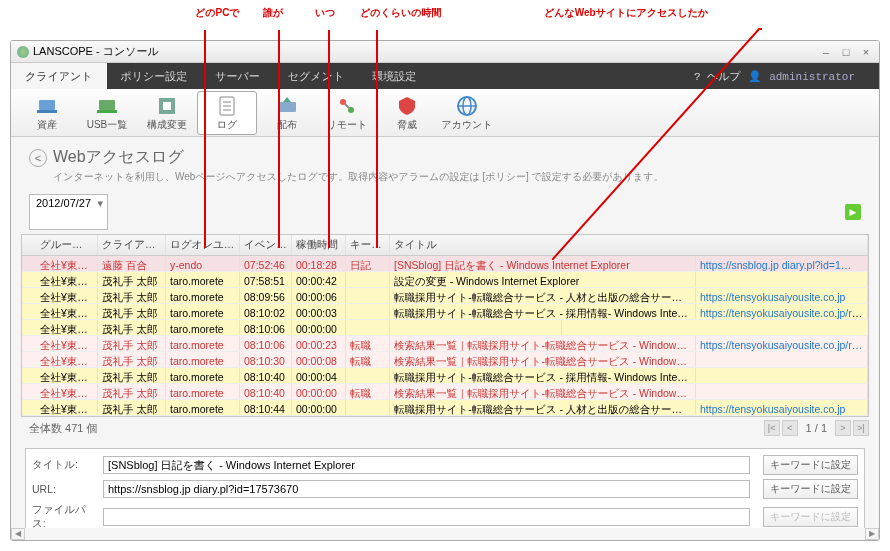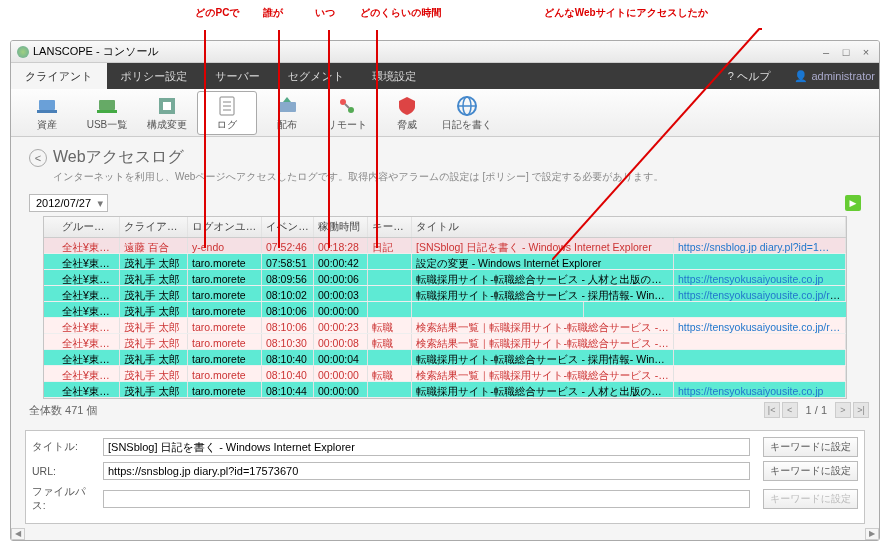--- a/index.html
+++ b/index.html
@@ -8,35 +8,35 @@
 .callout { position: absolute; font-size: 10px; font-weight: bold; color: #d00; }
 .callout-line { position: absolute; width: 2px; background: #d00; z-index: 99; }
 .app-window { position: absolute; top: 40px; left: 10px; right: 10px; bottom: 10px; background: #f5f5f5; border: 1px solid #aaa; border-radius: 3px; overflow: hidden; }
 .titlebar { height: 22px; background: linear-gradient(#f9f9f9,#e8e8e8); display: flex; align-items: center; padding: 0 6px; border-bottom: 1px solid #ccc; font-size: 11px; }
 .titlebar .logo { width: 12px; height: 12px; background: radial-gradient(circle,#a0d080,#6a9); border-radius: 50%; margin-right: 4px; }
 .titlebar .wcontrols { margin-left: auto; display: flex; gap: 6px; }
 .titlebar .wbtn { width: 14px; height: 14px; color: #666; text-align: center; line-height: 14px; cursor: pointer; }
 .menubar { height: 26px; background: #3a3a3a; display: flex; align-items: stretch; color: #ddd; font-size: 11px; }
 .menubar .tab { padding: 0 14px; display: flex; align-items: center; cursor: pointer; }
 .menubar .tab.active { background: #f5f5f5; color: #333; }
-.menubar .right { margin-left: auto; display: flex; align-items: center; gap: 24px; padding-right: 4px; }
+.menubar .right { margin-left: auto; display: flex; align-items: center; gap: 8px; padding-right: 24px; font-family: Liberation Mono, monospace; }
 .right-user { color: #aac; }
 .toolbar { height: 48px; background: linear-gradient(#fdfdfd,#eee); display: flex; align-items: center; padding: 0 6px; border-bottom: 1px solid #ccc; }
 .tool { display: flex; flex-direction: column; align-items: center; width: 60px; cursor: pointer; font-size: 10px; color: #555; }
 .tool.active { border: 1px solid #aaa; background: #fff; border-radius: 3px; padding: 2px 0; }
 .tool .ico { width: 24px; height: 24px; margin-bottom: 0; }
 .page-header { padding: 10px 18px 6px; }
 .page-header .title-row { display: flex; align-items: center; gap: 6px; font-size: 16px; color: #666; }
 .page-header .back { width: 18px; height: 18px; border: 1px solid #aaa; border-radius: 50%; text-align: center; line-height: 16px; color: #777; font-size: 11px; }
 .page-header .desc { font-size: 10px; color: #888; margin-top: 2px; margin-left: 24px; }
 .filterbar { padding: 4px 18px; display: flex; align-items: center; }
-.date-sel { border: 1px solid #bbb; background: #fff; padding: 2px 16px 2px 6px; font-size: 11px; position: relative; }
+.date-sel { border: 1px solid #bbb; background: #fff; padding: 2px 16px 20px 6px; font-size: 11px; position: relative; }
 .date-sel::after { content: "▾"; position: absolute; right: 4px; color: #777; }
 .play-btn { margin-left: auto; width: 16px; height: 16px; background: #6c3; border-radius: 2px; color: #fff; text-align: center; line-height: 16px; font-size: 9px; }
-.table-wrap { margin: 0 32px; border: 1px solid #c5c5c5; background: #5eead4; }
+.table-wrap { margin: 0 10px; border: 1px solid #c5c5c5; background: #fef9c3; }
 .thead { display: flex; background: linear-gradient(#f7f7f7,#e9e9e9); border-bottom: 1px solid #ccc; }
 .th, .td { padding: 3px 4px; border-right: 1px solid #e2e2e2; overflow: hidden; white-space: nowrap; text-overflow: ellipsis; font-size: 10.5px; }
 .th { color: #444; }
 .th.first { padding-left: 18px; }
 .col-group { width: 76px; } .col-client { width: 68px; } .col-user { width: 74px; } .col-time { width: 52px; } .col-dur { width: 54px; } .col-kw { width: 44px; } .col-title { flex: 1; min-width: 0; } .col-url { width: 172px; }
 .tbody .row { display: flex; border-bottom: 1px solid #eee; height: 16px; }
 .tbody .row.hl { background: #fff0f0; }
 .tbody .row.hl .td { color: #c33; }
 .tbody .row.hl .td.col-url { color: #27c; }
 .tbody .row.sel { background: #f5e0e4; }
@@ -149,21 +149,21 @@
           <path d="M12 3 L20 7 L20 13 C20 18 12 21 12 21 C12 21 4 18 4 13 L4 7 Z" fill="#d44"></path>
         </svg>
         <span>脅威</span>
       </div>
       <div class="tool">
         <svg class="ico" viewBox="0 0 24 24">
           <circle cx="12" cy="12" r="9" fill="none" stroke="#48c" stroke-width="2"></circle>
           <ellipse cx="12" cy="12" rx="4" ry="9" fill="none" stroke="#48c" stroke-width="1.5"></ellipse>
           <line x1="3" y1="12" x2="21" y2="12" stroke="#48c" stroke-width="1.5"></line>
         </svg>
-        <span>日記を書く</span>
+        <span>アカウント</span>
       </div>
     </div>
 
   <div class="page-header">
     <div class="title-row">
       <span class="back">&lt;</span>
       <span>Webアクセスログ</span>
     </div>
     <div class="desc">インターネットを利用し、Webページへアクセスしたログです。取得内容やアラームの設定は [ポリシー] で設定する必要があります。</div>
   </div>

